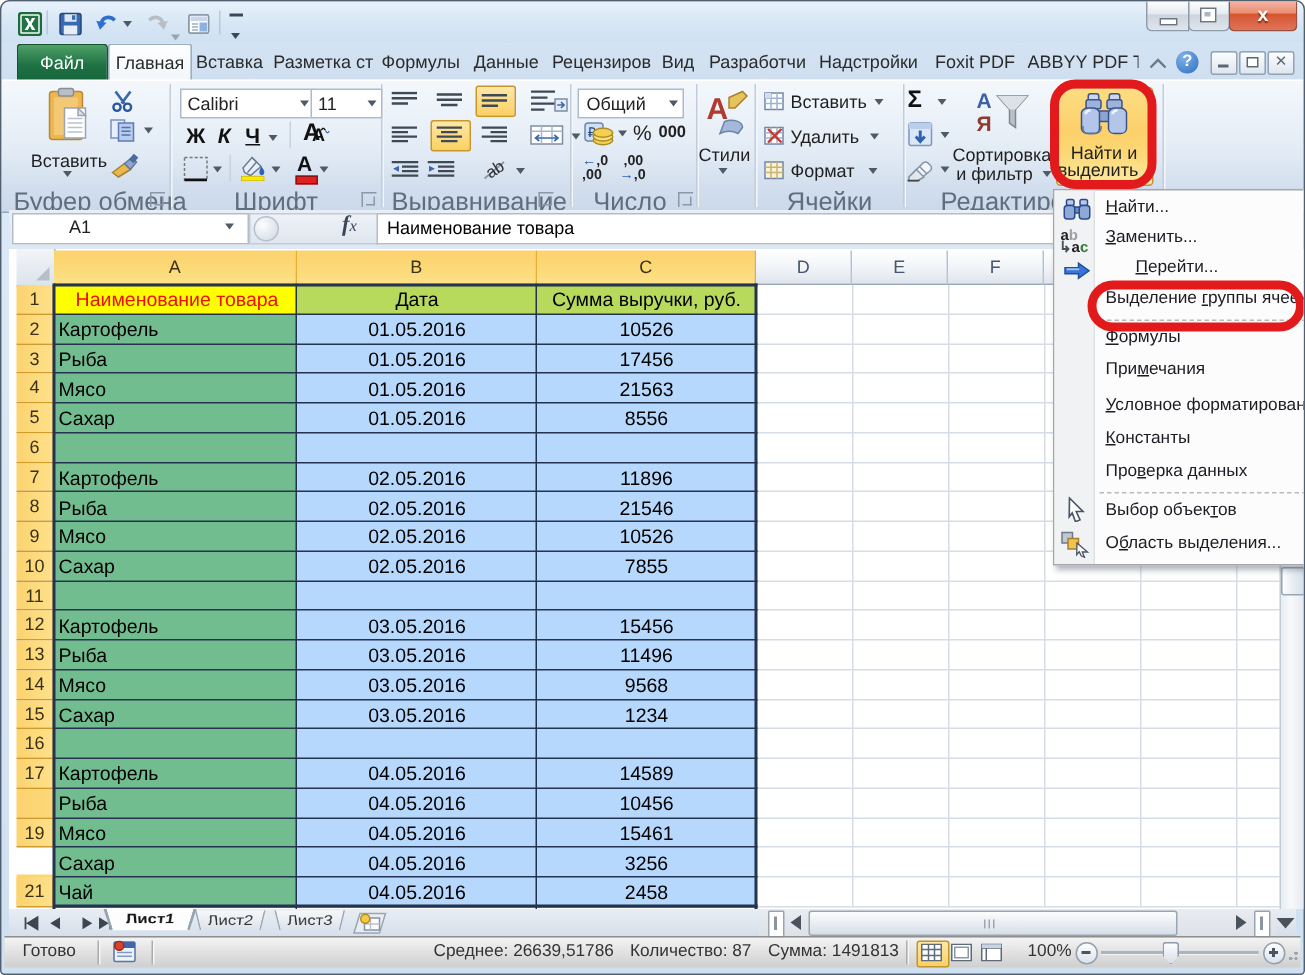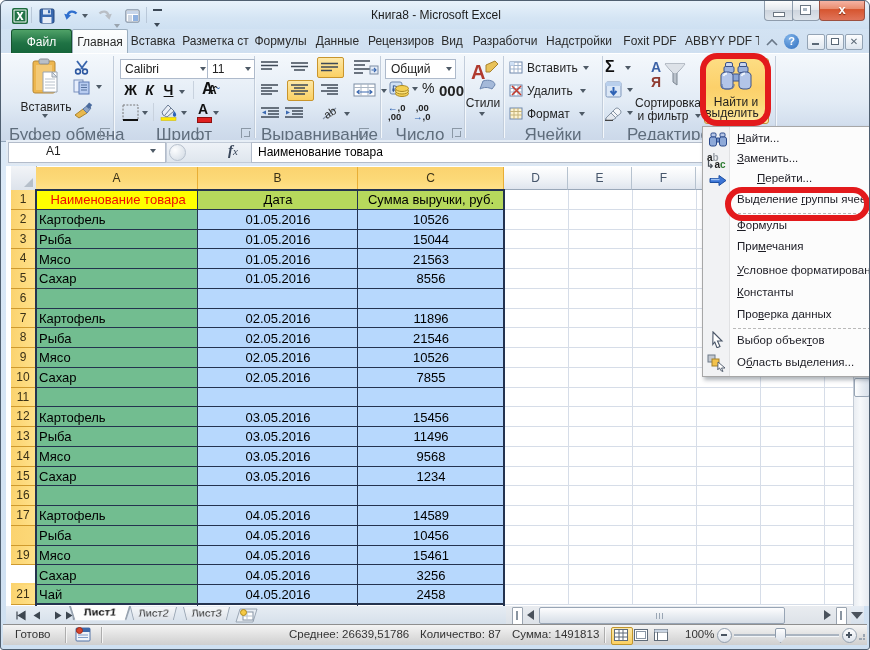--- a/index.html
+++ b/index.html
@@ -116,21 +116,20 @@
     <svg class="abs" style="left:124px;top:7px" width="17" height="16" viewBox="0 0 17 16">
       <rect x="1" y="2" width="13" height="12" rx="1" fill="#fff" stroke="#8795a6"></rect>
       <rect x="1" y="2" width="13" height="12" rx="1" fill="#fdfdfe" stroke="#8795a6"></rect>
       <rect x="2" y="3" width="11" height="3" fill="#c8d6ea"></rect>
       <rect x="8" y="7" width="5" height="6" fill="#8fb1e0"></rect>
       <path d="M3 8h4M3 10h4M3 12h4" stroke="#9fb0c6"></path>
     </svg>
     <div class="abs" style="left:145px;top:6px;width:1px;height:16px;background:#b9c8d9"></div>
     <div class="abs" style="left:152px;top:8px;width:9px;height:2px;background:#3c4856"></div>
     <div class="abs" style="left:153px;top:12px"><span class="darr" style="border-top-color:#3c4856"></span></div>
-    <div id="title">Книга8 - Microsoft Excel</div>
 
     <div class="winbtn" style="left:763px;width:27px;border-radius:0 0 0 4px;">
         <div class="abs" style="left:8px;top:11px;width:10px;height:3px;background:#fff;border:1px solid #6b7682"></div>
       </div>
     <div class="winbtn" style="left:791px;width:26px;">
         <div class="abs" style="left:7px;top:4px;width:9px;height:8px;background:#fff;border:1px solid #6b7682"></div>
         <div class="abs" style="left:10px;top:7px;width:4px;height:3px;background:#aab6c2"></div>
       </div>
     <div class="winbtn" id="btnclose" style="left:818px;width:44px;border-radius:0 0 4px 4px;font-size:13px;font-weight:bold;line-height:17px;text-shadow:0 1px 1px #7a2a10;">x</div>
   </div>
@@ -296,21 +295,21 @@
       <rect x="1" y="2" width="12" height="12" rx="2" fill="#cfe0f4" stroke="#6f87ac"></rect>
       <text x="3" y="11.5" font-size="9" fill="#20427c" font-family="sans-serif">₽</text>
       <ellipse cx="13" cy="13.5" rx="6.5" ry="3" fill="#f3cf52" stroke="#ad8b25"></ellipse>
       <ellipse cx="13" cy="11" rx="6.5" ry="3" fill="#fbe27a" stroke="#ad8b25"></ellipse>
       <ellipse cx="13" cy="8.5" rx="6.5" ry="3" fill="#f3cf52" stroke="#ad8b25"></ellipse>
     </svg>
     <div class="dbox" style="left:411px;top:33px">
         <span class="darr"></span>
       </div>
     <div class="abs" style="left:421px;top:26px;font-size:14px;color:#222;">%</div>
-    <div class="abs" style="left:438px;top:28px;font-size:15px;font-weight:bold;color:#222;">000</div>
+    <div class="abs" style="left:438px;top:28px;font-size:11px;font-weight:bold;color:#222;">000</div>
     <div class="abs" style="left:387px;top:49px;font-size:9.5px;font-weight:bold;color:#222;line-height:9px;"><span style="color:#2d62b0;">←</span>,0<br>,00</div>
     <div class="abs" style="left:412px;top:49px;font-size:9.5px;font-weight:bold;color:#222;line-height:9px;">&nbsp;,00<br><span style="color:#2d62b0;">→</span>,0</div>
     <div class="glabel" style="left:384px;width:70px;">Число</div>
     <div class="launch" style="left:451px"></div>
 
     <svg class="abs" style="left:468px;top:5px" width="30" height="34" viewBox="0 0 30 34">
       <text x="2" y="20" font-size="20" font-weight="bold" fill="#b03a2e" font-family="sans-serif">А</text>
       <path d="M17 6 l9 -4 3 3 -8 8 -4 0 z" fill="#e8c25a" stroke="#a8832f"></path>
       <path d="M14 22 c6 -2 12 0 12 4 l-3 4 c-4 -2 -8 -2 -12 0 z" fill="#9db4d6" stroke="#5d79a6" opacity=".9"></path>
     </svg>
@@ -502,21 +501,21 @@
   <div class="abs" style="left:497px;top:23px;width:2px;height:417px;background:#24334f;"></div>
   <div class="abs" style="left:30px;top:437.0px;width:469px;height:2px;background:#24334f;"></div>
   <div class="cell" style="left:36px;top:26.2px;width:152px;text-align:center;color:#ee0f02;">Наименование товара</div>
   <div class="cell" style="left:192px;top:26.2px;width:160px;text-align:center;">Дата</div>
   <div class="cell" style="left:352px;top:26.2px;width:146px;text-align:center;">Сумма выручки, руб.</div>
   <div class="cell" style="left:33px;top:46.0px;width:158px;">Картофель</div>
   <div class="cell" style="left:192px;top:46.0px;width:160px;text-align:center;">01.05.2016</div>
   <div class="cell" style="left:352px;top:46.0px;width:146px;text-align:center;">10526</div>
   <div class="cell" style="left:33px;top:65.7px;width:158px;">Рыба</div>
   <div class="cell" style="left:192px;top:65.7px;width:160px;text-align:center;">01.05.2016</div>
-  <div class="cell" style="left:352px;top:65.7px;width:146px;text-align:center;">15044</div>
+  <div class="cell" style="left:352px;top:65.7px;width:146px;text-align:center;">17456</div>
   <div class="cell" style="left:33px;top:85.5px;width:158px;">Мясо</div>
   <div class="cell" style="left:192px;top:85.5px;width:160px;text-align:center;">01.05.2016</div>
   <div class="cell" style="left:352px;top:85.5px;width:146px;text-align:center;">21563</div>
   <div class="cell" style="left:33px;top:105.2px;width:158px;">Сахар</div>
   <div class="cell" style="left:192px;top:105.2px;width:160px;text-align:center;">01.05.2016</div>
   <div class="cell" style="left:352px;top:105.2px;width:146px;text-align:center;">8556</div>
   <div class="cell" style="left:33px;top:144.8px;width:158px;">Картофель</div>
   <div class="cell" style="left:192px;top:144.8px;width:160px;text-align:center;">02.05.2016</div>
   <div class="cell" style="left:352px;top:144.8px;width:146px;text-align:center;">11896</div>
   <div class="cell" style="left:33px;top:164.5px;width:158px;">Рыба</div>

